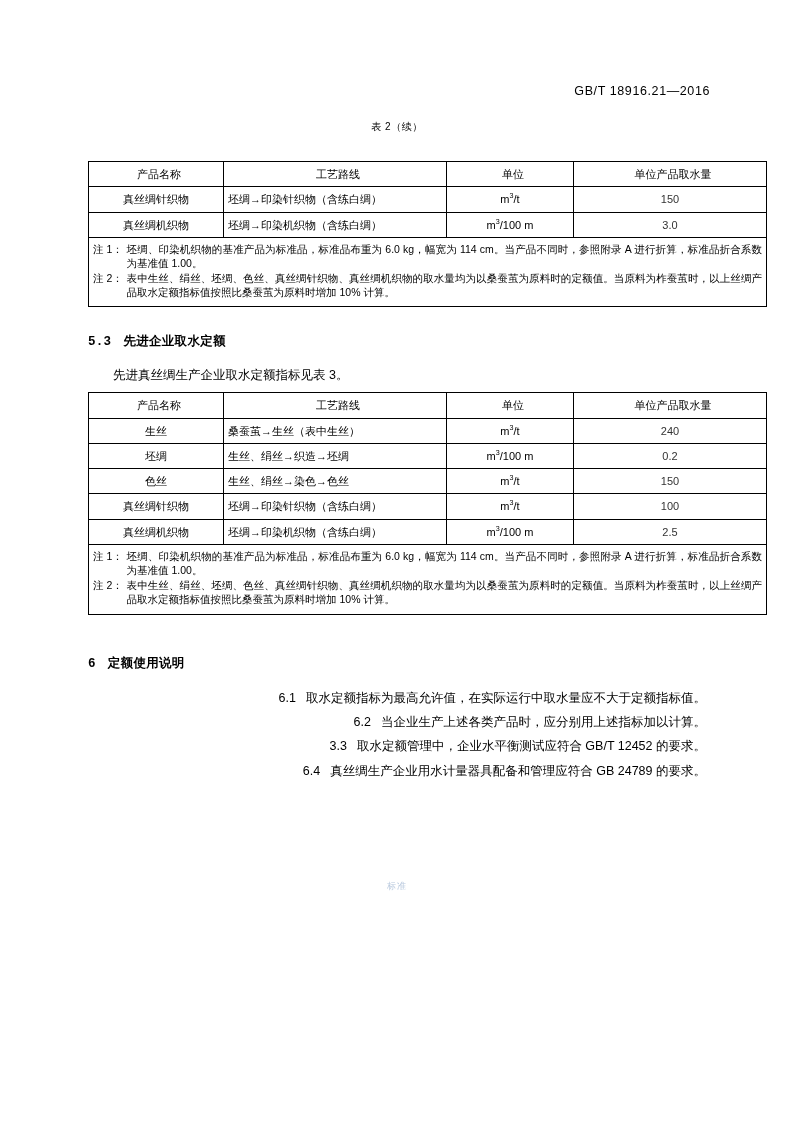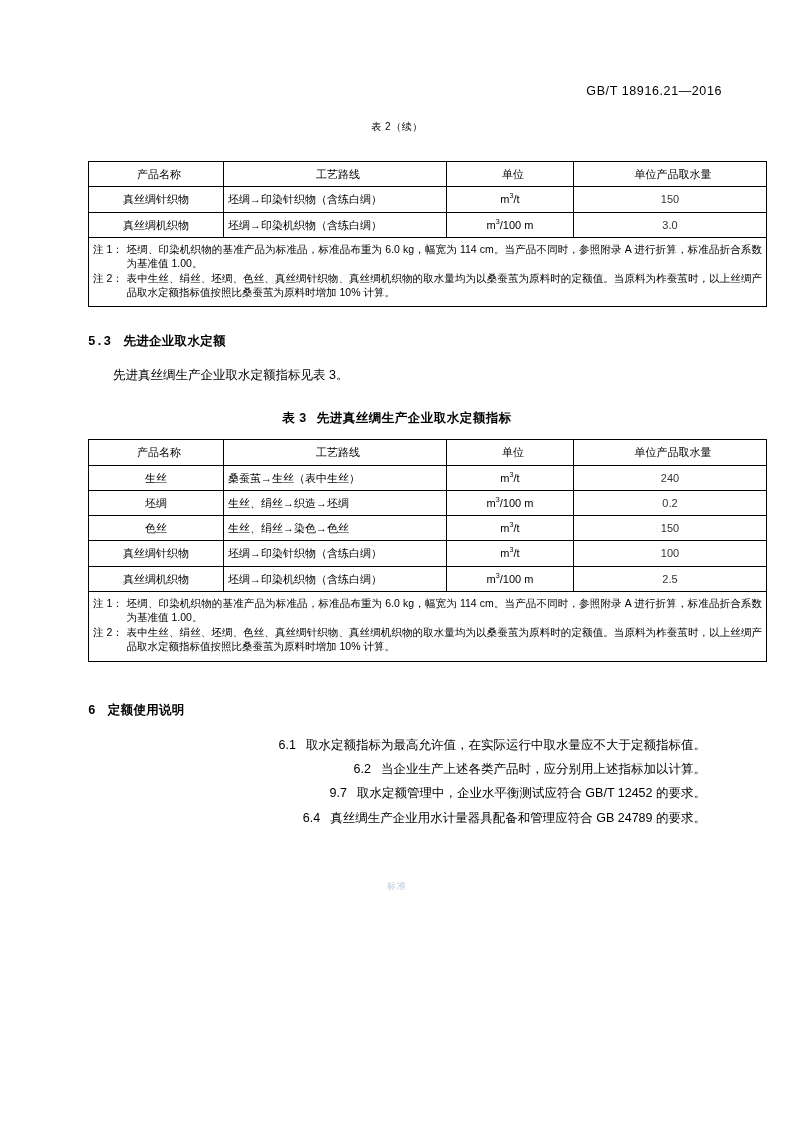--- a/index.html
+++ b/index.html
@@ -17,21 +17,21 @@
   .page {
     position: relative;
     width: 794px;
     height: 1123px;
     box-sizing: border-box;
     padding: 0 88px;
   }
   .header {
     position: absolute;
     top: 84px;
-    right: 72px;
+    right: 84px;
     font-family: "Liberation Sans", sans-serif;
     font-size: 12.5px;
     letter-spacing: 0.6px;
     color: #000;
   }
   .content {
     position: absolute;
     top: 120px;
     left: 88px;
     width: 618px;
@@ -174,23 +174,20 @@
           </td>
         </tr>
       </tbody>
     </table>
 
     <div class="sec-head">
       <span class="num">5.3</span><span>先进企业取水定额</span>
     </div>
     <p class="para">先进真丝绸生产企业取水定额指标见表 3。</p>
 
-    <div class="caption3">
-      <span class="tnum">表 3</span><span>先进真丝绸生产企业取水定额指标</span>
-    </div>
 
     <table class="std">
       <thead>
         <tr>
           <td class="c-name">产品名称</td>
           <td class="c-route" style="text-align:center">工艺路线</td>
           <td class="c-unit">单位</td>
           <td class="c-value" style="color:#000">单位产品取水量</td>
         </tr>
       </thead>
@@ -245,21 +242,21 @@
     </div>
 
     <div class="clauses">
       <p class="para-noindent">
         <span class="clause-num">6.1</span><span>取水定额指标为最高允许值，在实际运行中取水量应不大于定额指标值。</span>
       </p>
       <p class="para-noindent">
         <span class="clause-num">6.2</span><span>当企业生产上述各类产品时，应分别用上述指标加以计算。</span>
       </p>
       <p class="para-noindent">
-        <span class="clause-num">9.7</span><span>取水定额管理中，企业水平衡测试应符合 GB/T 12452 的要求。</span>
+        <span class="clause-num">3.3</span><span>取水定额管理中，企业水平衡测试应符合 GB/T 12452 的要求。</span>
       </p>
       <p class="para-noindent">
         <span class="clause-num">6.4</span><span>真丝绸生产企业用水计量器具配备和管理应符合 GB 24789 的要求。</span>
       </p>
     </div>
 
   </div>
 
   <div class="watermark">标准</div>
 

